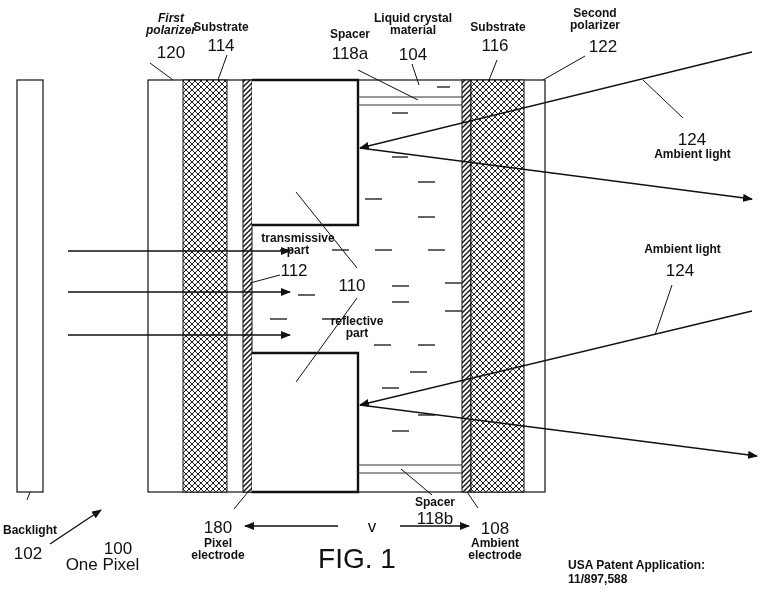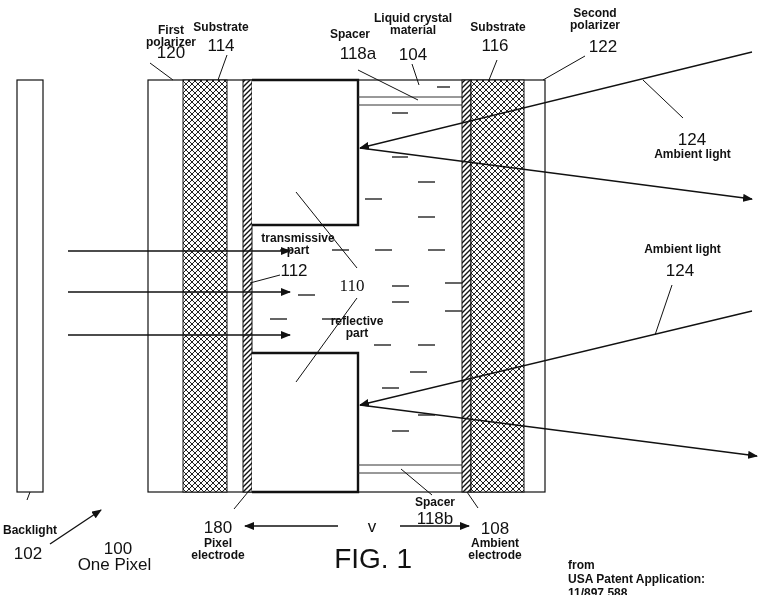--- a/index.html
+++ b/index.html
@@ -1,21 +1,21 @@
 <!DOCTYPE html>
 <html><head>
 <meta charset="utf-8">
 <style>
   html, body { margin: 0; padding: 0; background: #ffffff; }
   body { width: 763px; height: 595px; position: relative; overflow: hidden; font-family: "Liberation Sans", sans-serif; color: #111; }
   #diagram { position: absolute; left: 0; top: 0; }
   .lbl { position: absolute; text-align: center; line-height: 1.0; white-space: nowrap; }
   .b { font-weight: bold; font-size: 12px; }
   .n { font-size: 17px; }
-  .big { font-size: 28px; text-align: right; }
+  .big { font-size: 28px; }
   .src { position: absolute; font-weight: bold; font-size: 12px; line-height: 14px; left: 568px; top: 558px; }
 </style>
 </head>
 <body>
 
 <svg id="diagram" width="763" height="595" viewBox="0 0 763 595">
   <defs>
     <pattern id="xhatch" width="6" height="6" patternUnits="userSpaceOnUse">
       <rect width="6" height="6" fill="#fff"></rect>
       <path d="M0,0 L6,6 M6,0 L0,6" stroke="#222" stroke-width="1"></path>
@@ -103,66 +103,65 @@
     <line x1="401" y1="469" x2="432" y2="495"></line>
     <line x1="467" y1="492" x2="478" y2="508"></line>
   </g>
 
   <line x1="50" y1="544" x2="101" y2="510" stroke="#111" stroke-width="1.3" marker-end="url(#arrow)"></line>
 
   <line x1="338" y1="526" x2="245" y2="526" stroke="#111" stroke-width="1.3" marker-end="url(#arrow)"></line>
   <line x1="400" y1="526" x2="469" y2="526" stroke="#111" stroke-width="1.3" marker-end="url(#arrow)"></line>
 </svg>
 
-<div class="lbl b" style="left:146px; top:24px; width:50px;"><span>First</span><br><span>polarizer</span></div>
+<div class="lbl b" style="left:146px; top:12px; width:50px;font-style:italic;"><span>First</span><br><span>polarizer</span></div>
 <div class="lbl n" style="left:146px; top:44px; width:50px;">120</div>
 
 <div class="lbl b" style="left:181px; top:21px; width:80px;">Substrate</div>
 <div class="lbl n" style="left:196px; top:37px; width:50px;">114</div>
 
 <div class="lbl b" style="left:325px; top:28px; width:50px;">Spacer</div>
-<div class="lbl n" style="left:325px; top:45px; width:50px;margin-left:8px;">118a</div>
+<div class="lbl n" style="left:325px; top:45px; width:50px;">118a</div>
 
 <div class="lbl b" style="left:368px; top:12px; width:90px;"><span>Liquid crystal</span><br><span>material</span></div>
 <div class="lbl n" style="left:388px; top:46px; width:50px;">104</div>
 
 <div class="lbl b" style="left:458px; top:21px; width:80px;">Substrate</div>
 <div class="lbl n" style="left:470px; top:37px; width:50px;">116</div>
 
 <div class="lbl b" style="left:565px; top:7px; width:60px;"><span>Second</span><br><span>polarizer</span></div>
 <div class="lbl n" style="left:578px; top:38px; width:50px;">122</div>
 
 <div class="lbl n" style="left:667px; top:131px; width:50px;">124</div>
 <div class="lbl b" style="left:645px; top:148px; width:95px;">Ambient light</div>
 
 <div class="lbl b" style="left:635px; top:243px; width:95px;">Ambient light</div>
 <div class="lbl n" style="left:655px; top:262px; width:50px;">124</div>
 
 <div class="lbl b" style="left:258px; top:232px; width:80px;"><span>transmissive</span><br><span>part</span></div>
 <div class="lbl n" style="left:274px; top:262px; width:40px;">112</div>
 
-<div class="lbl n" style="left:327px; top:277px; width:50px;font-family:Liberation Serif, serif;">110</div>
+<div class="lbl n" style="left:327px; top:277px; width:50px;">110</div>
 <div class="lbl b" style="left:322px; top:295px; width:70px;margin-top:20px;"><span>reflective</span><br><span>part</span></div>
 
 <div class="lbl n" style="left:8px; top:509px; width:40px;margin-top:36px;">102</div>
 <div class="lbl b" style="left:0px; top:524px; width:60px;">Backlight</div>
 
 <div class="lbl n" style="left:93px; top:540px; width:50px;">100</div>
-<div class="lbl n" style="left:60px; top:556px; width:85px;margin-left:12px;">One Pixel</div>
+<div class="lbl n" style="left:60px; top:556px; width:85px;">One Pixel</div>
 
 <div class="lbl n" style="left:198px; top:519px; width:40px;">180</div>
 <div class="lbl b" style="left:188px; top:537px; width:60px;"><span>Pixel</span><br><span>electrode</span></div>
 
 <div class="lbl n" style="left:360px; top:518px; width:24px;">v</div>
 
 <div class="lbl big" style="left:302px; top:545px; width:110px;">FIG. 1</div>
 
 <div class="lbl b" style="left:410px; top:496px; width:50px;">Spacer</div>
 <div class="lbl n" style="left:410px; top:510px; width:50px;">118b</div>
 
 <div class="lbl n" style="left:475px; top:520px; width:40px;">108</div>
 <div class="lbl b" style="left:462px; top:537px; width:66px;"><span>Ambient</span><br><span>electrode</span></div>
 
 <div class="src">
-  <div>from</div>
   <div>USA Patent Application: 11/897,588</div>
 
 </div>
 
 </body></html>

